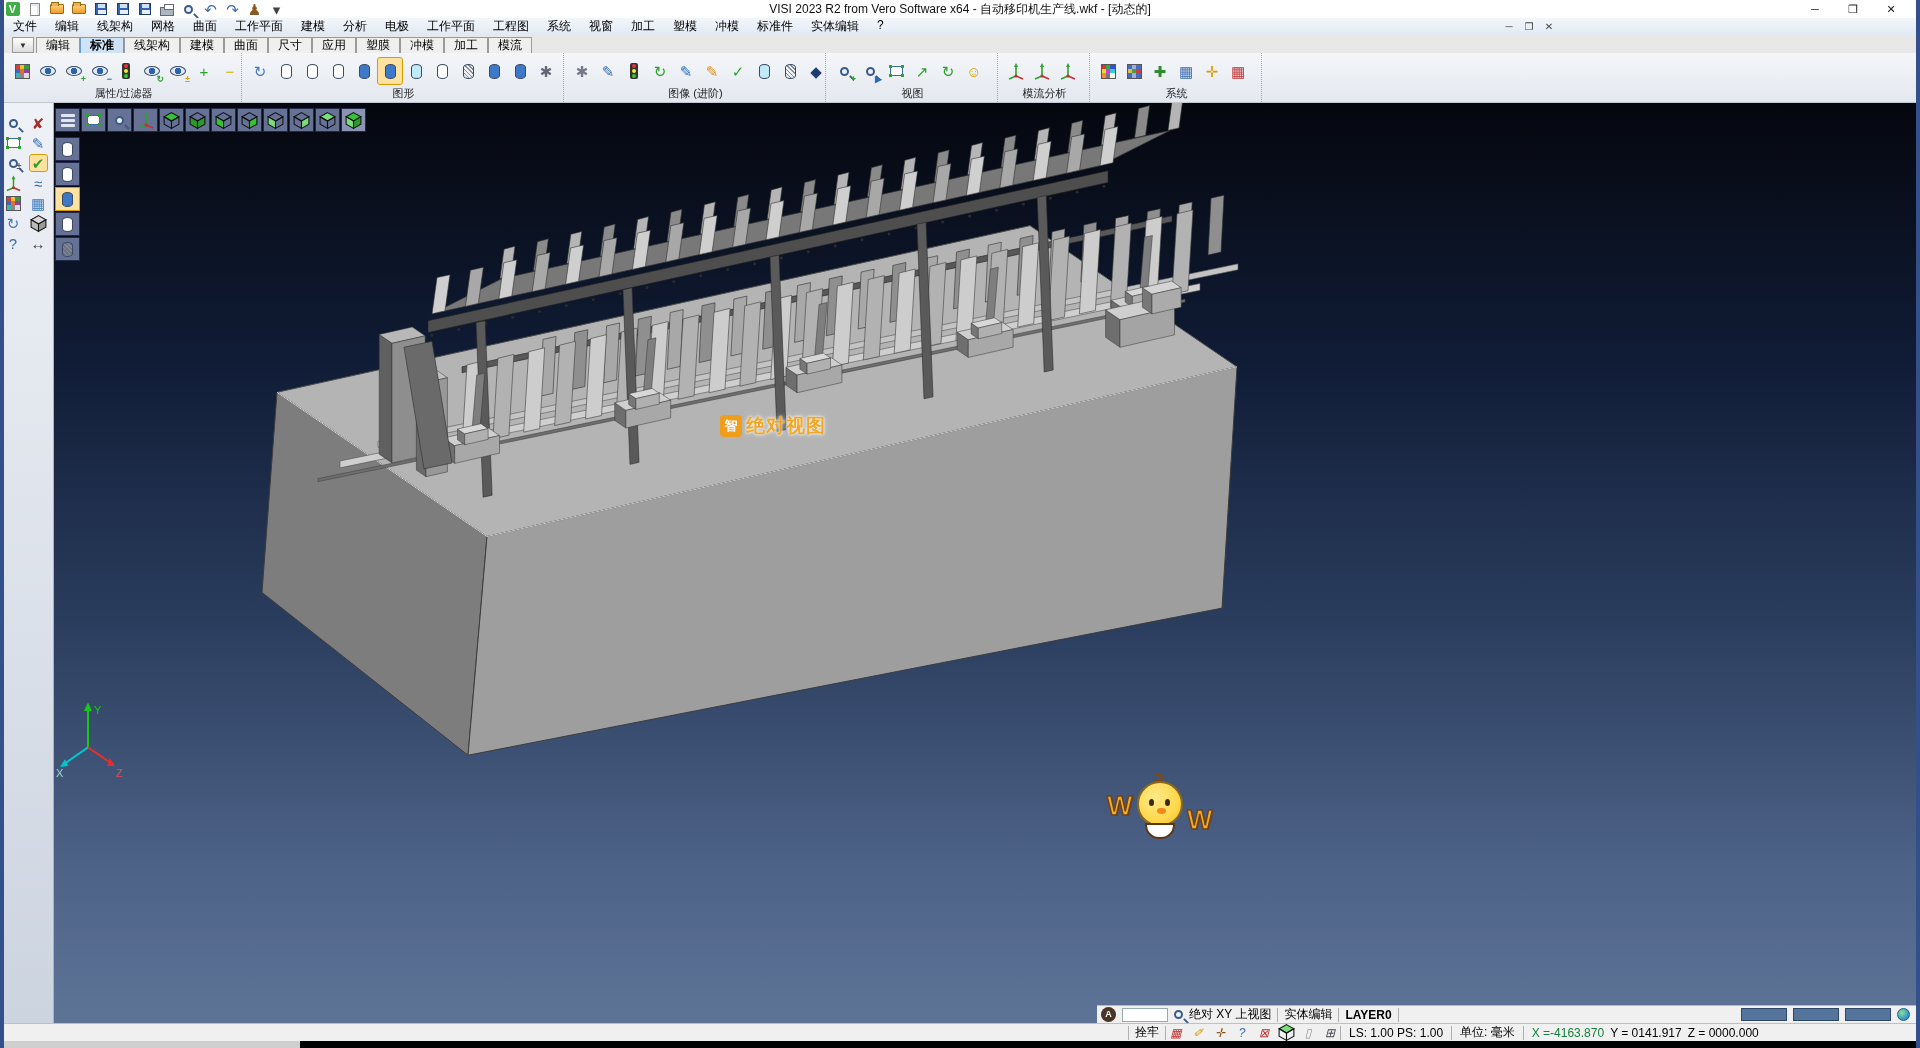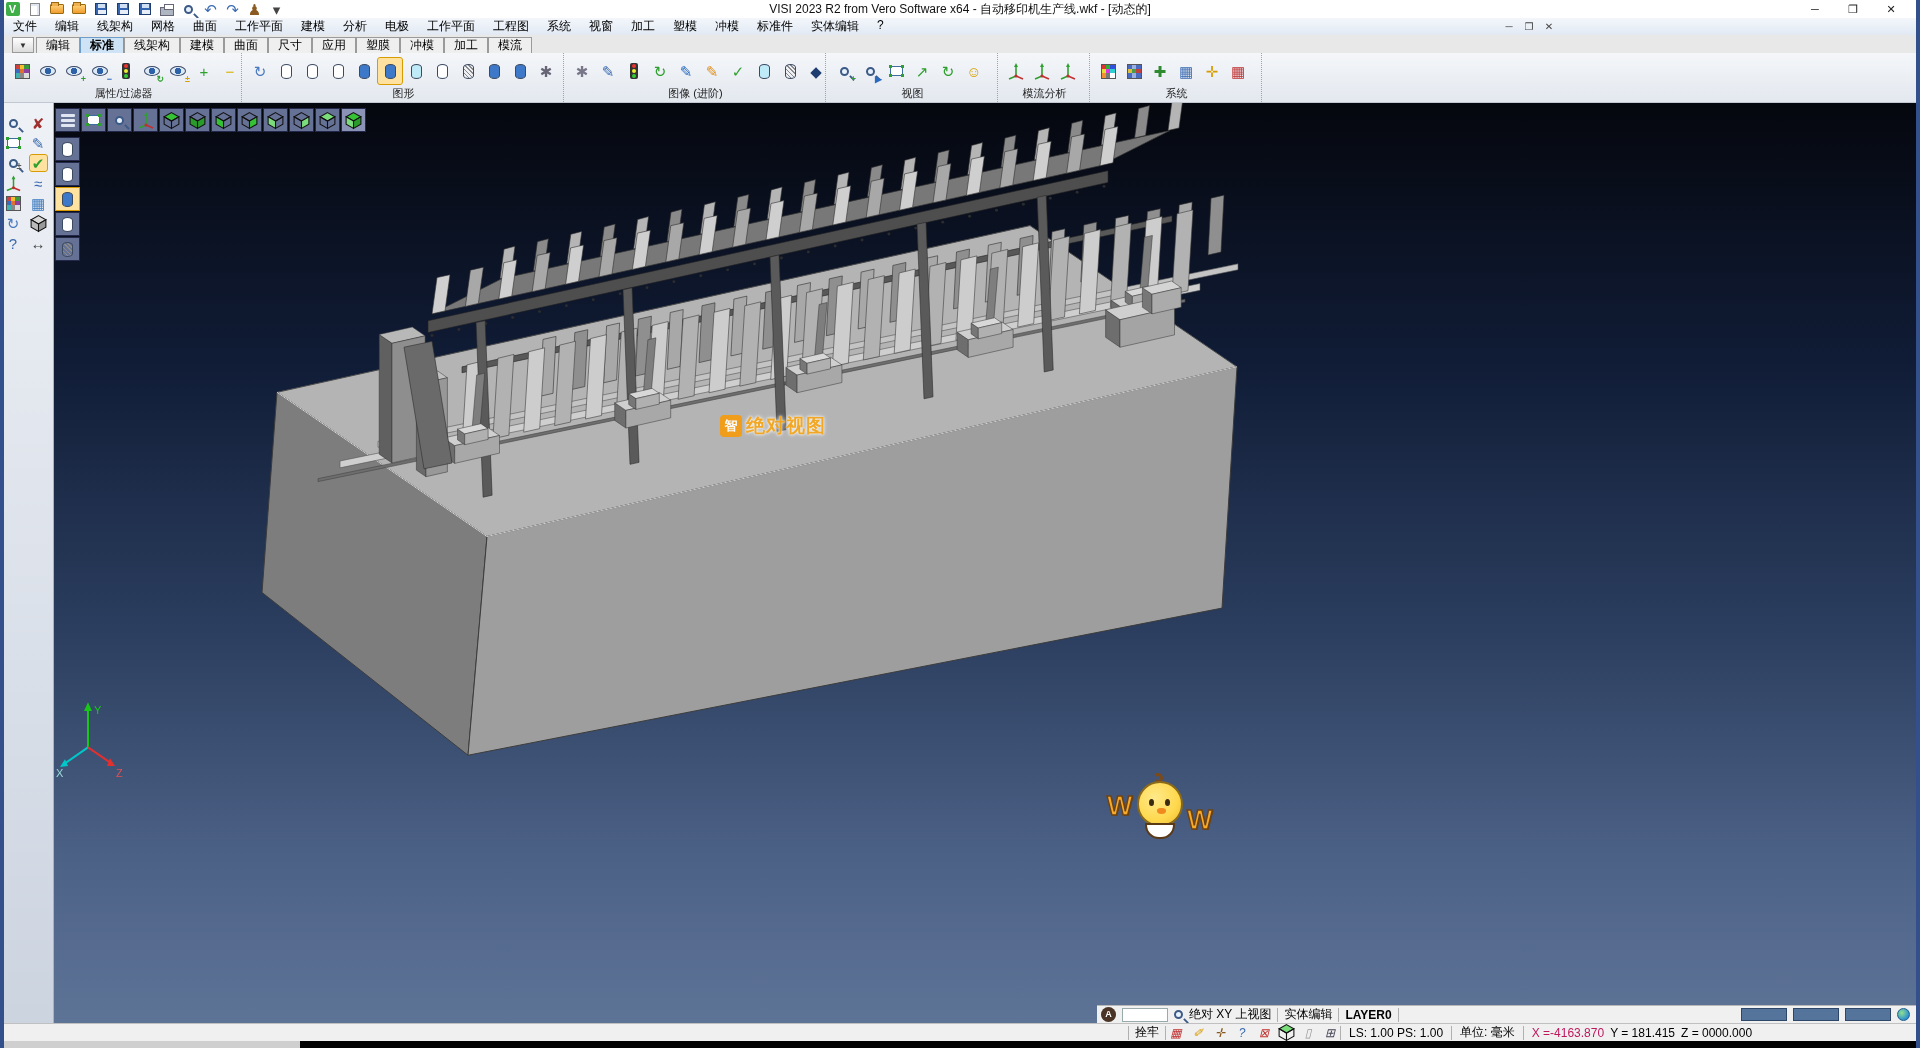--- a/index.html
+++ b/index.html
@@ -92,21 +92,21 @@
   .mbib { position:absolute; left:40px; top:44px; width:30px; height:16px; background:#fff; border:2px solid #5a3a16; border-radius:0 0 14px 14px; }
 
   
   .status-upper { position:absolute; left:1097px; right:4px; top:1005px; height:18px; background:#f0f0f0; border-top:1px solid #b8b8b8; display:flex; align-items:center; font-size:12px; color:#000; z-index:20; gap:6px; }
   .abadge { width:15px; height:15px; border-radius:50%; background:#4a3426; color:#fff; font-size:9px; font-weight:bold; text-align:center; line-height:15px; flex:none; margin-left:4px; }
   .searchbox { width:46px; height:14px; border:1px solid #9aa; background:#fff; flex:none; }
   .ssep { width:1px; height:14px; background:#b0b0b0; flex:none; }
   .layer-label { font-weight:bold; }
   .status-lower { position:absolute; left:0; right:0; top:1023px; height:18px; background:#f0f0f0; border-top:1px solid #c0c0c0; display:flex; align-items:center; font-size:12px; color:#000; z-index:25; }
   .sl-ic { width:20px; height:16px; display:inline-flex; align-items:center; justify-content:center; flex:none; position:relative; }
-  .red-txt { color:#be185d; }
+  .red-txt { color:#15803d; }
   .taskbar { position:absolute; left:0; right:0; top:1041px; height:7px; background:#000; z-index:30; }
   .taskbar .tb-left { position:absolute; left:0; top:0; width:300px; height:7px; background:#cfcfcf; }
 </style>
 </head>
 <body>
 
 <div id="app">
   <div class="edge-l"></div>
   <div class="edge-r"></div>
 
@@ -896,20 +896,20 @@
         <span class="sl-ic">
           <i style="color:#445">⊞</i>
         </span>
       </span>
     <span class="ssep"></span>
     <span style="padding:0 8px;white-space:nowrap">LS: 1.00 PS: 1.00</span>
     <span class="ssep"></span>
     <span style="padding:0 8px;white-space:nowrap">单位: 毫米</span>
     <span class="ssep"></span>
     <span class="red-txt" style="padding-left:8px;white-space:nowrap">X =-4163.870</span>
-    <span style="padding-left:6px;white-space:nowrap">Y = 181.415</span>
+    <span style="padding-left:6px;white-space:nowrap">Y = 0141.917</span>
     <span style="padding-left:6px;white-space:nowrap">Z = 0000.000</span>
   </div>
 
   <div class="taskbar">
       <div class="tb-left"></div>
     </div>
 </div>
 
 </body></html>

